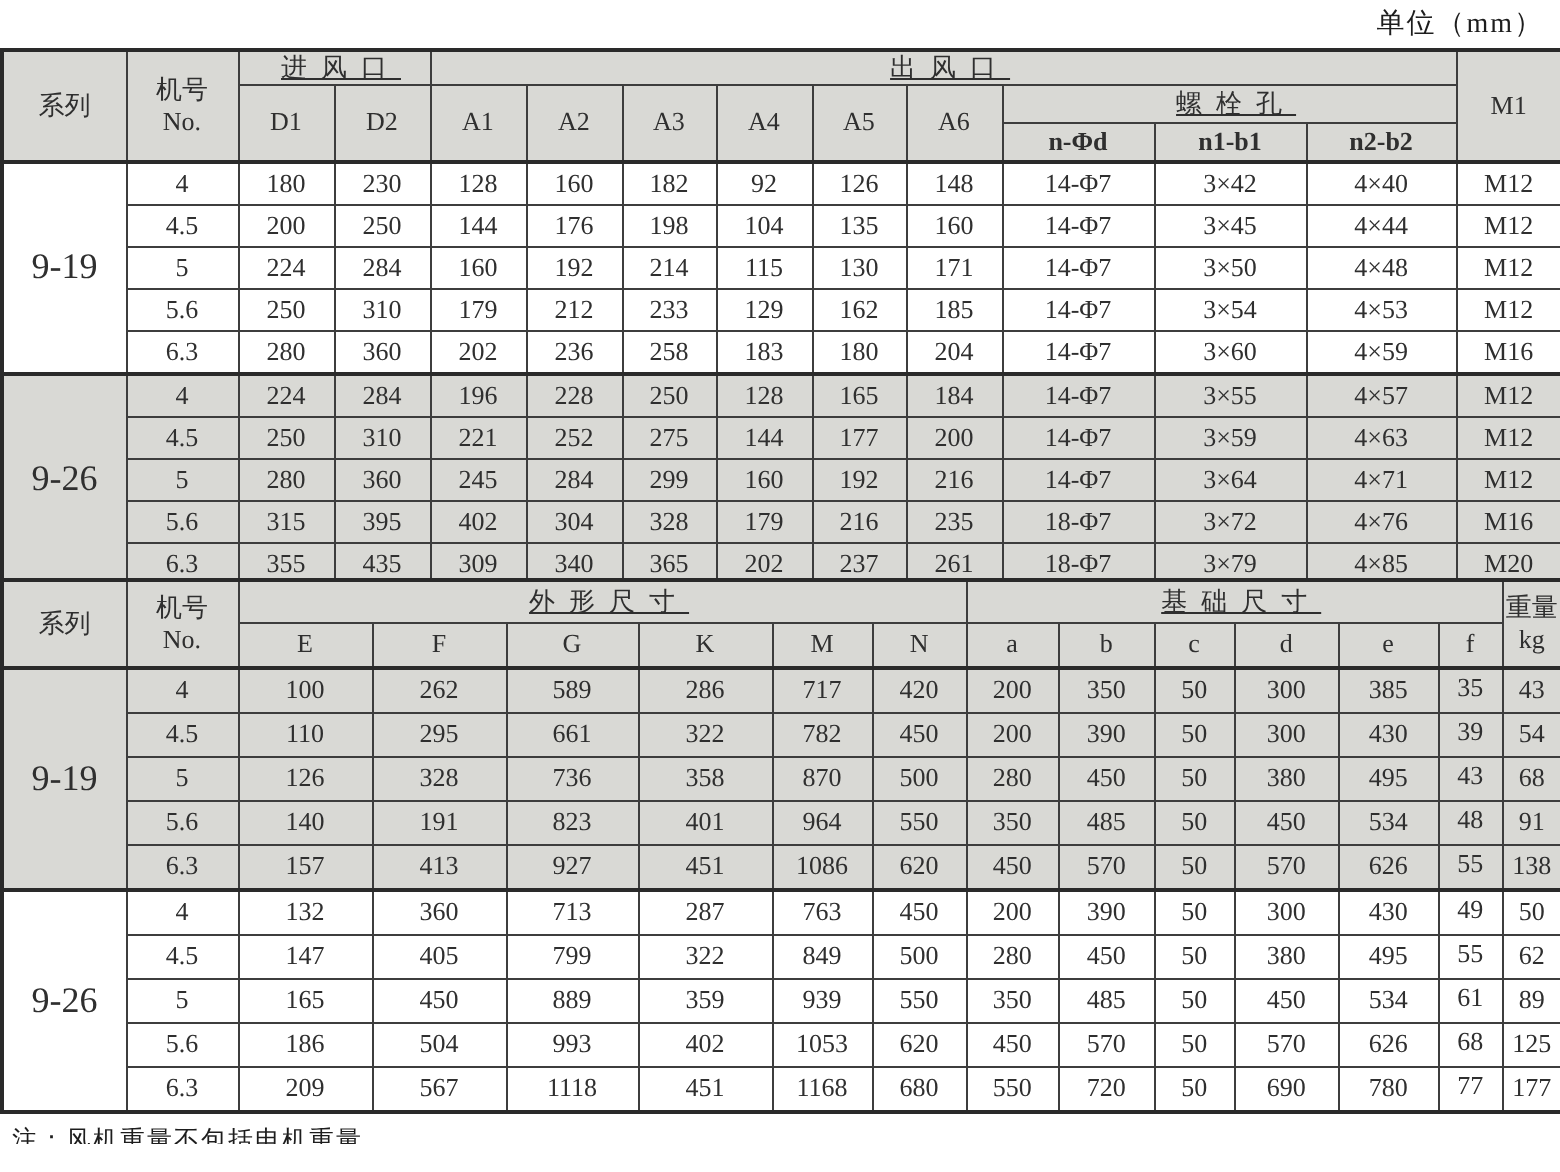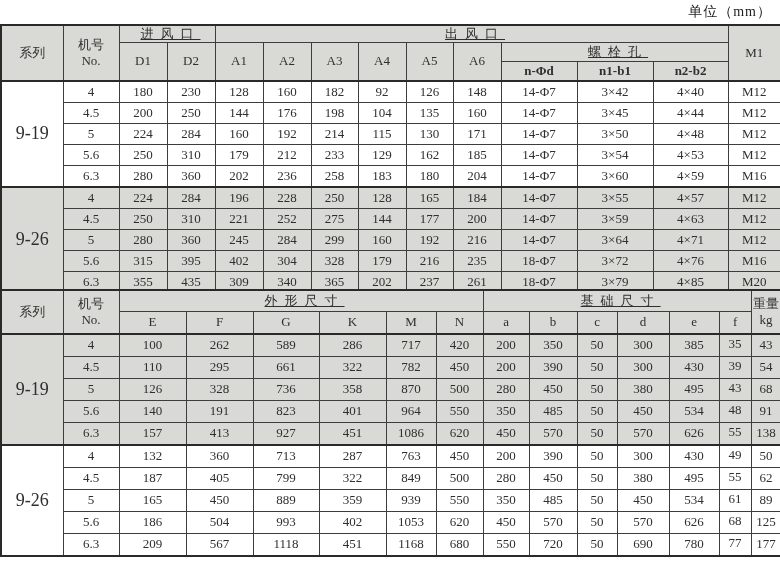--- a/index.html
+++ b/index.html
@@ -404,21 +404,21 @@
           <td>200</td>
           <td>390</td>
           <td>50</td>
           <td>300</td>
           <td>430</td>
           <td class="raised">49</td>
           <td>50</td>
         </tr>
         <tr>
           <td>4.5</td>
-          <td>187</td>
+          <td>147</td>
           <td>405</td>
           <td>799</td>
           <td>322</td>
           <td>849</td>
           <td>500</td>
           <td>280</td>
           <td>450</td>
           <td>50</td>
           <td>380</td>
           <td>495</td>
@@ -469,14 +469,15 @@
           <td>720</td>
           <td>50</td>
           <td>690</td>
           <td>780</td>
           <td class="raised">77</td>
           <td>177</td>
         </tr>
       </tbody>
   </table>
 
+  <div class="note">注：风机重量不包括电机重量</div>
 
 </div>
 
 </body></html>

